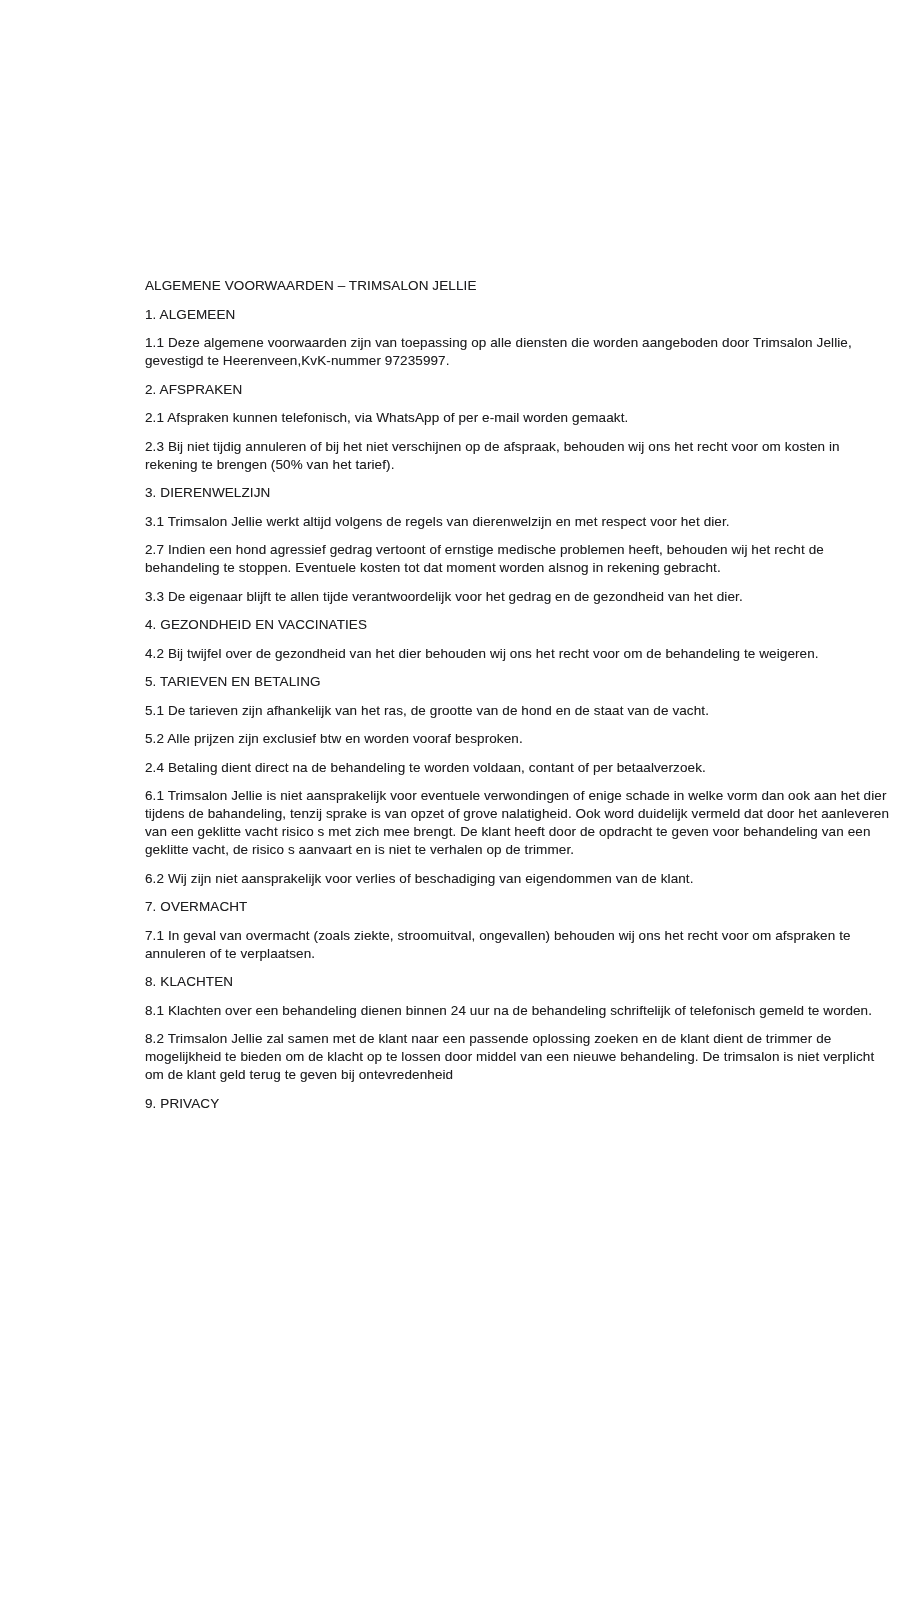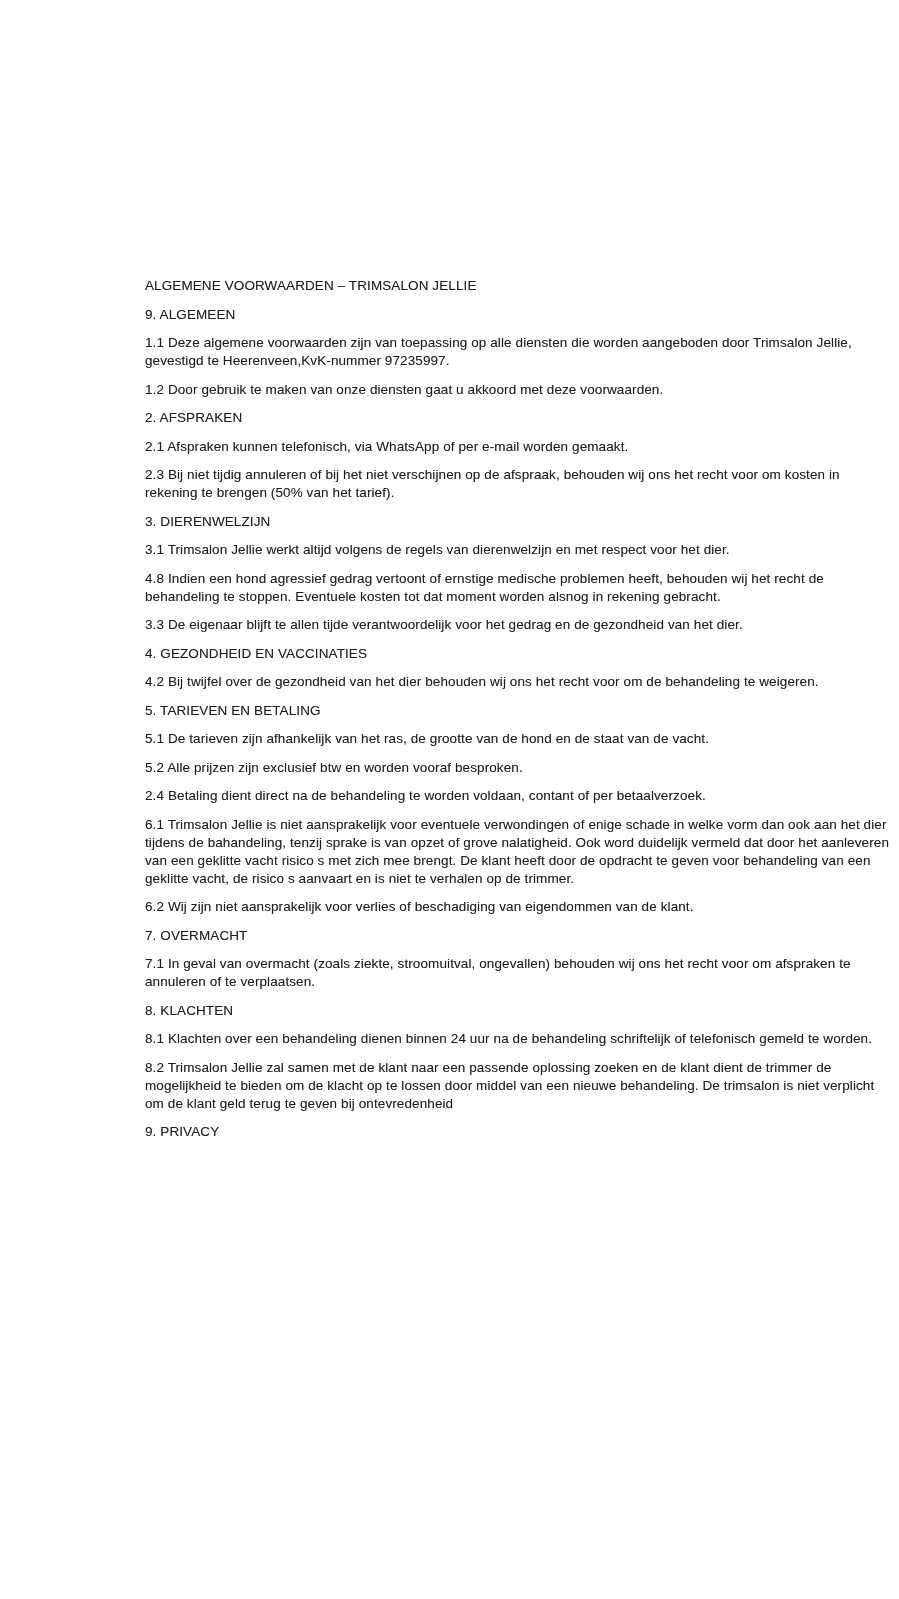--- a/index.html
+++ b/index.html
@@ -40,31 +40,30 @@
   }
 </style>
 </head>
 <body>
 
 <div class="page">
   <div class="doc">
 
     <p class="title">ALGEMENE VOORWAARDEN – TRIMSALON JELLIE</p>
 
-    <p class="heading">9. ALGEMEEN</p>
+    <p class="heading">1. ALGEMEEN</p>
     <p class="clause">1.1 Deze algemene voorwaarden zijn van toepassing op alle diensten die worden aangeboden door Trimsalon Jellie, gevestigd te Heerenveen,KvK-nummer 97235997.</p>
-    <p class="clause">1.2 Door gebruik te maken van onze diensten gaat u akkoord met deze voorwaarden.</p>
 
     <p class="heading">2. AFSPRAKEN</p>
     <p class="clause">2.1 Afspraken kunnen telefonisch, via WhatsApp of per e-mail worden gemaakt.</p>
     <p class="clause">2.3 Bij niet tijdig annuleren of bij het niet verschijnen op de afspraak, behouden wij ons het recht voor om kosten in rekening te brengen (50% van het tarief).</p>
 
     <p class="heading">3. DIERENWELZIJN</p>
     <p class="clause">3.1 Trimsalon Jellie werkt altijd volgens de regels van dierenwelzijn en met respect voor het dier.</p>
-    <p class="clause">4.8 Indien een hond agressief gedrag vertoont of ernstige medische problemen heeft, behouden wij het recht de behandeling te stoppen. Eventuele kosten tot dat moment worden alsnog in rekening gebracht.</p>
+    <p class="clause">2.7 Indien een hond agressief gedrag vertoont of ernstige medische problemen heeft, behouden wij het recht de behandeling te stoppen. Eventuele kosten tot dat moment worden alsnog in rekening gebracht.</p>
     <p class="clause">3.3 De eigenaar blijft te allen tijde verantwoordelijk voor het gedrag en de gezondheid van het dier.</p>
 
     <p class="heading">4. GEZONDHEID EN VACCINATIES</p>
     <p class="clause">4.2 Bij twijfel over de gezondheid van het dier behouden wij ons het recht voor om de behandeling te weigeren.</p>
 
     <p class="heading">5. TARIEVEN EN BETALING</p>
     <p class="clause">5.1 De tarieven zijn afhankelijk van het ras, de grootte van de hond en de staat van de vacht.</p>
     <p class="clause">5.2 Alle prijzen zijn exclusief btw en worden vooraf besproken.</p>
     <p class="clause">2.4 Betaling dient direct na de behandeling te worden voldaan, contant of per betaalverzoek.</p>
 

